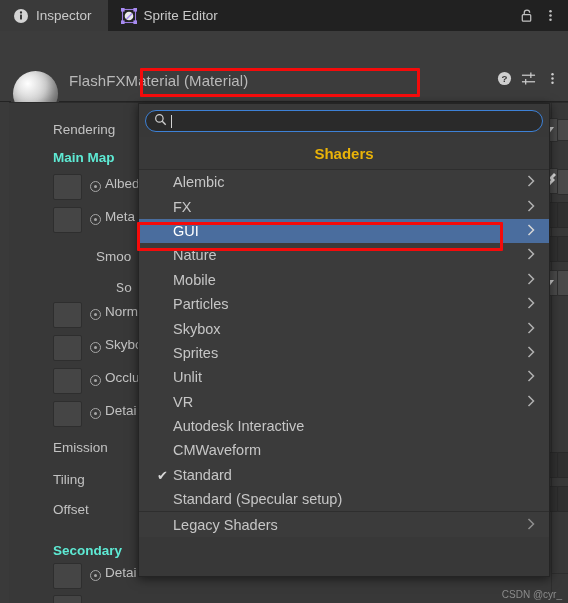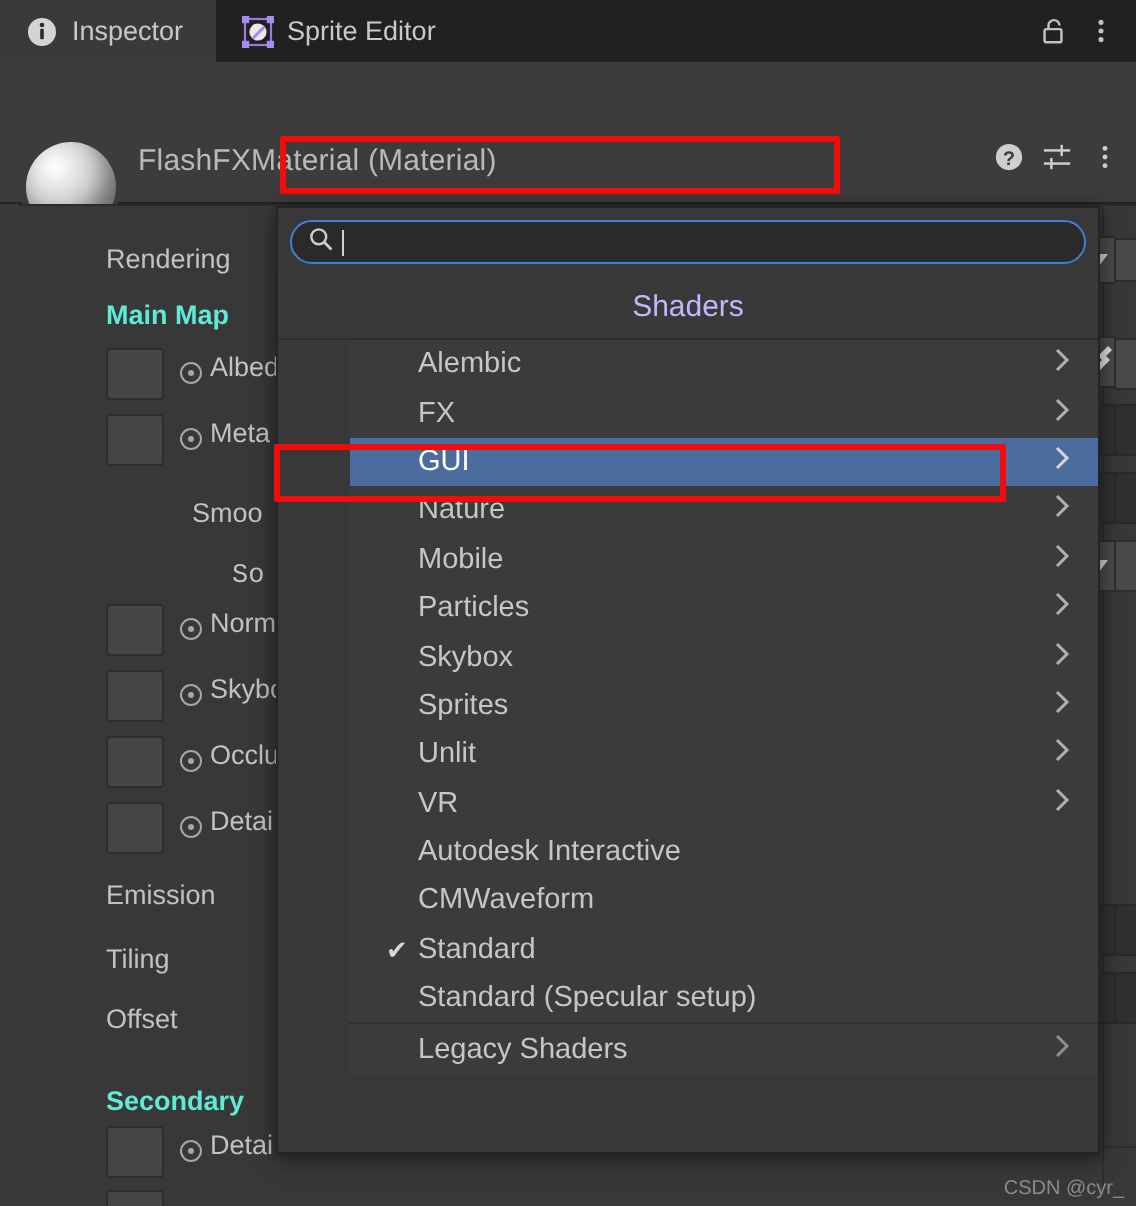--- a/index.html
+++ b/index.html
@@ -117,25 +117,25 @@
   }
   .search-wrap { height:33px; padding:6px 6px 5px 6px; background:#383838; }
   .search-box {
     height:22px; background:#2a2a2a;
     border:1.5px solid #3d81d6; border-radius:11px;
     display:flex; align-items:center; padding:0 8px; gap:4px;
   }
   .search-caret { width:1px; height:13px; background:#d2d2d2; }
   .popup-title {
     height:33px; display:flex; align-items:center; justify-content:center;
-    font-size:15px; color:#c4b5fd; font-weight:normal;
+    font-size:15px; color:#eab308; font-weight:bold;
     background:#393939;
     border-bottom:1px solid #2e2e2e;
   }
-  .popup-list { position:relative;padding-left:36px; }
+  .popup-list { position:relative; }
   .row {
     position:relative; height:24.4px;
     display:flex; align-items:center;
     padding-left:34px; padding-right:18px;
     font-size:14.5px; color:#c6c6c6;
     background:#3b3b3b;
   }
   .row.selected { background:#4a6d9e; color:#ffffff; }
   .row .chk { position:absolute; left:18px; top:50%; transform:translateY(-50%); font-size:13px; color:#d8d8d8; }
   .row .label { flex:1 1 auto; white-space:nowrap; }

